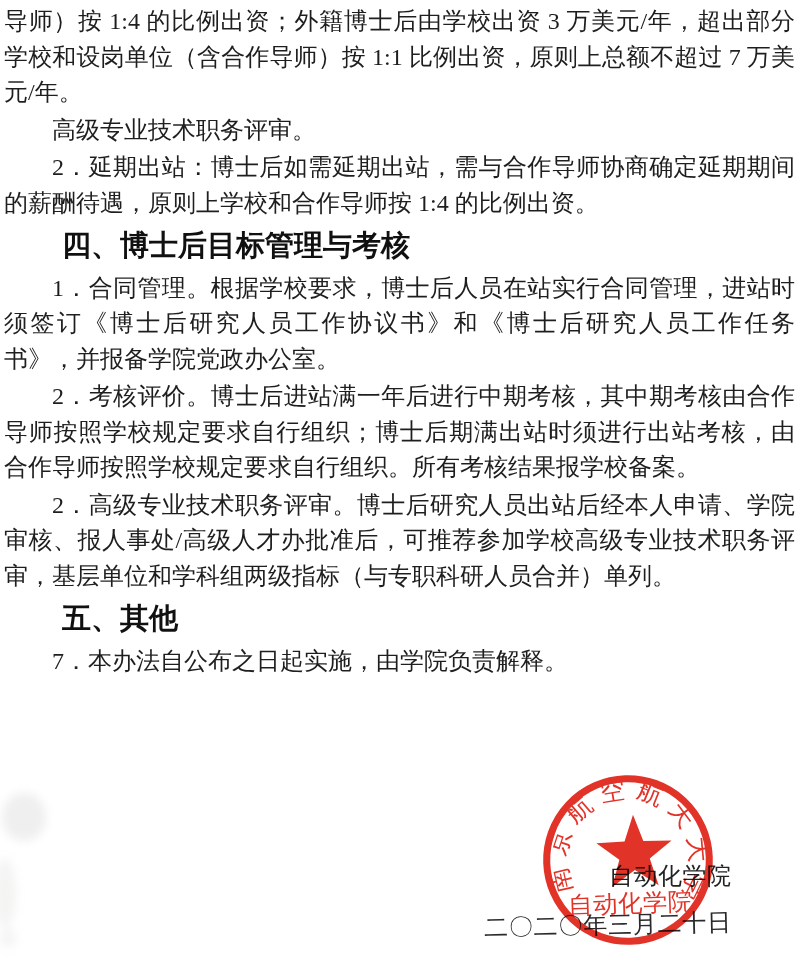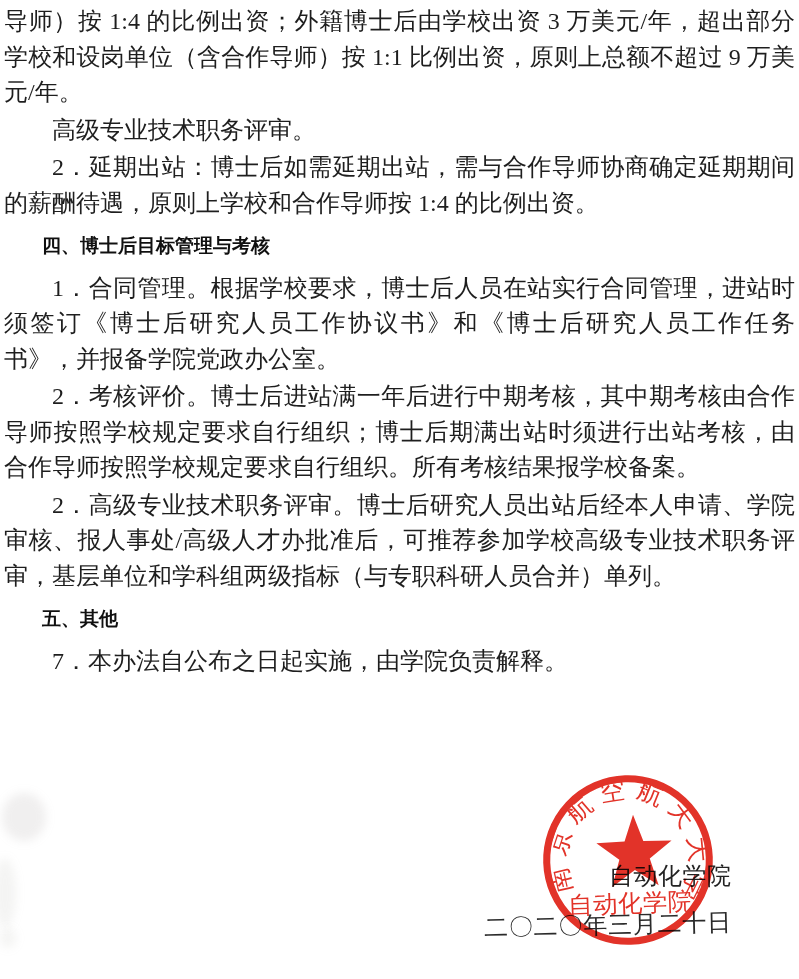--- a/index.html
+++ b/index.html
@@ -19,21 +19,21 @@
     text-align:justify;
     text-justify:inter-ideograph;
   }
   .para{margin:2px 0;text-indent:2em;}
   .para.cont{text-indent:0;}
   .heading{
     margin:7px 0;
     text-indent:2em;
     font-weight:bold;
     color:#101010;
-    font-size:19px;
+    font-size:29px;
     font-family:Liberation Sans, sans-serif;
   }
   .sig-org{
     position:absolute;
     left:609px;top:860px;
     font-size:24px;
     letter-spacing:0.5px;
     color:#222222;
     z-index:2;
     white-space:nowrap;
@@ -79,21 +79,21 @@
   .smudge-a{left:2px;top:793px;width:44px;height:48px;}
   .smudge-b{left:-6px;top:858px;width:22px;height:70px;background:rgba(150,145,140,0.10);}
   .smudge-c{left:0px;top:928px;width:16px;height:20px;background:rgba(150,145,140,0.10);}
 </style>
 </head>
 <body>
 
 <div class="page">
 
   <div class="doc-body">
-    <p class="para cont">导师）按 1:4 的比例出资；外籍博士后由学校出资 3 万美元/年，超出部分学校和设岗单位（含合作导师）按 1:1 比例出资，原则上总额不超过 9 万美元/年。</p>
+    <p class="para cont">导师）按 1:4 的比例出资；外籍博士后由学校出资 3 万美元/年，超出部分学校和设岗单位（含合作导师）按 1:1 比例出资，原则上总额不超过 7 万美元/年。</p>
     <p class="para">高级专业技术职务评审。</p>
     <p class="para">2．延期出站：博士后如需延期出站，需与合作导师协商确定延期期间的薪酬待遇，原则上学校和合作导师按 1:4 的比例出资。</p>
     <div class="heading">四、博士后目标管理与考核</div>
     <p class="para">1．合同管理。根据学校要求，博士后人员在站实行合同管理，进站时须签订《博士后研究人员工作协议书》和《博士后研究人员工作任务书》，并报备学院党政办公室。</p>
     <p class="para">2．考核评价。博士后进站满一年后进行中期考核，其中期考核由合作导师按照学校规定要求自行组织；博士后期满出站时须进行出站考核，由合作导师按照学校规定要求自行组织。所有考核结果报学校备案。</p>
     <p class="para">2．高级专业技术职务评审。博士后研究人员出站后经本人申请、学院审核、报人事处/高级人才办批准后，可推荐参加学校高级专业技术职务评审，基层单位和学科组两级指标（与专职科研人员合并）单列。</p>
     <div class="heading">五、其他</div>
     <p class="para">7．本办法自公布之日起实施，由学院负责解释。</p>
   </div>
 

